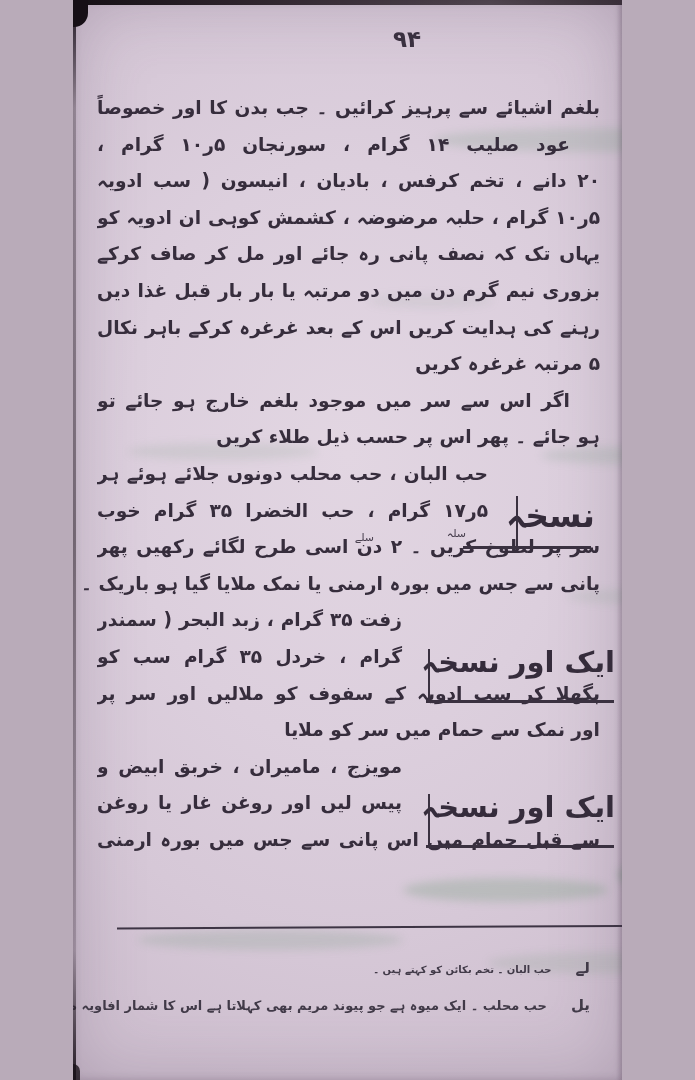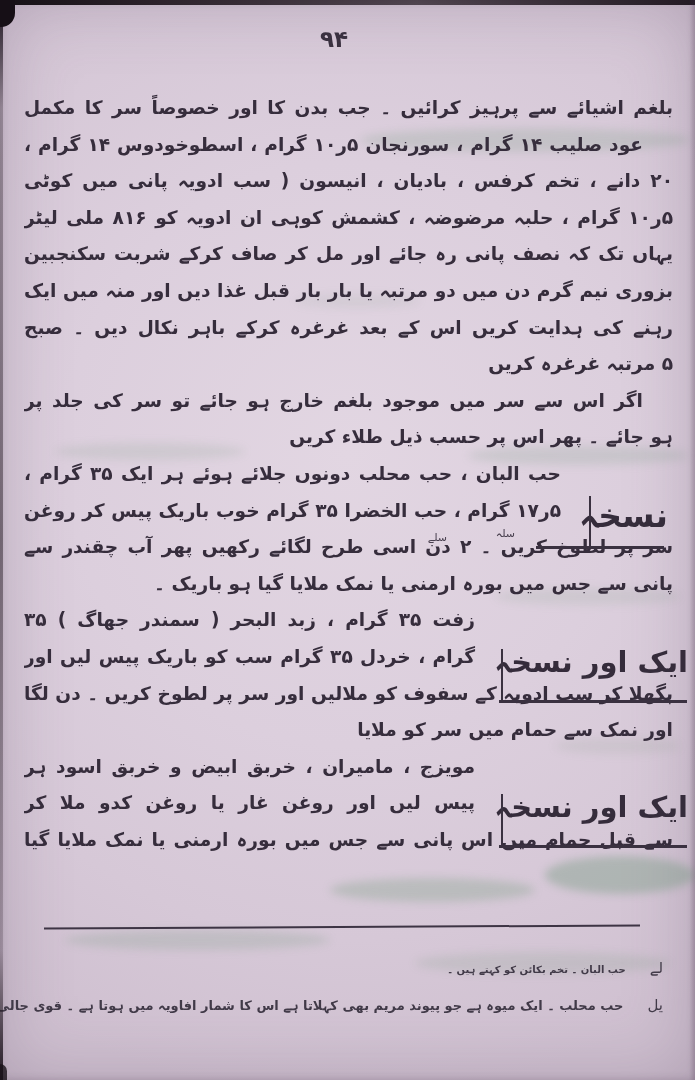--- a/index.html
+++ b/index.html
@@ -1,19 +1,19 @@
 <!DOCTYPE html>
 <html lang="ur" dir="rtl"><head>
 <meta charset="utf-8">
 <title>Scanned Urdu book page</title>
 <style>
   html,body{margin:0;padding:0;background:#b9abb9;}
   .scan{
     position:relative;
-    width:695px;height:1080px;
+    width:549px;height:1080px;
     margin:0 auto;
     overflow:hidden;
     background:
       radial-gradient(ellipse 90% 60% at 50% 42%, #e2d6e2 0%, #dccfdd 45%, #d6c8d7 75%, #cfc0d0 100%);
     box-shadow: inset 0 0 70px rgba(95,75,100,.28), inset 0 0 8px rgba(60,40,60,.25);
     font-family:"DejaVu Sans", sans-serif;
     color:#362d3c;
     direction:rtl;
   }
   
@@ -62,28 +62,28 @@
   .bracket-line{position:absolute;background:#3a3140;}
   .bv1{right:104px;top:496px;width:2.5px;height:50px;}
   .bh1{right:31px;top:546px;width:128px;height:2.5px;}
   .bv2{right:192px;top:649px;width:2.5px;height:52px;}
   .bh2{right:8px;top:700px;width:188px;height:2.5px;}
   .bv3{right:192px;top:794px;width:2.5px;height:52px;}
   .bh3{right:8px;top:845px;width:188px;height:2.5px;}
 
   
   .fn-ref{position:absolute;font-size:11px;font-weight:400;color:#4a4150;margin-top:43px;}
-  .ref1{top:484px;right:180px;}
+  .ref1{top:484px;right:156px;}
   .ref2{top:488px;right:248px;}
 
   
   .fn-rule{position:absolute;top:926px;left:44px;width:596px;height:2px;background:#3d3444;transform:rotate(-0.3deg);}
   .footnotes{position:absolute;top:950px;right:32px;left:30px;}
   .footnote{display:block;text-align:right;color:#413a48;line-height:35px;white-space:nowrap;}
-  .footnote .marker{display:inline-block;margin-left:24px;font-weight:400;font-size:15px;}
+  .footnote .marker{display:inline-block;margin-left:24px;font-weight:700;font-size:15px;}
   .footnote .fn-text{font-weight:700;}
   .fn-1 .fn-text{font-size:10px;}
   .fn-2 .fn-text{font-size:13px;}
 </style>
 </head>
 <body>
 
 <div class="scan">
 
   <div class="bleed b1"></div>

